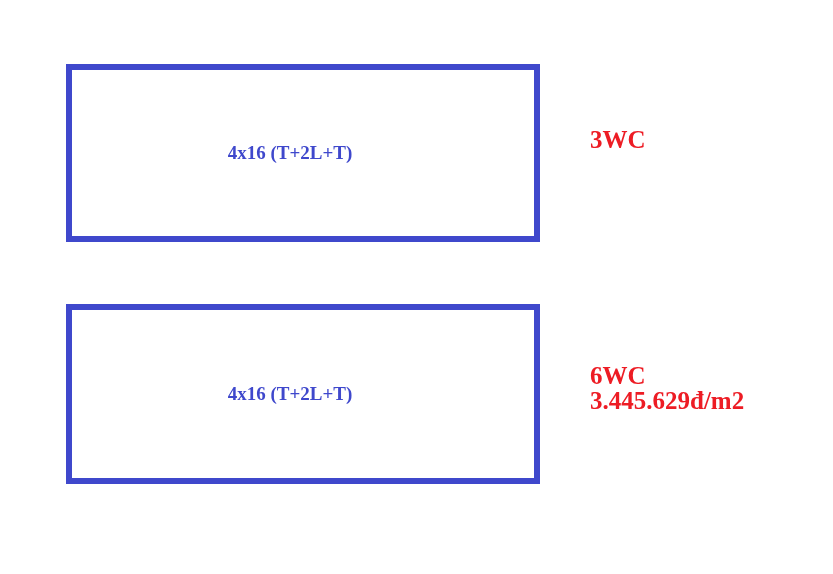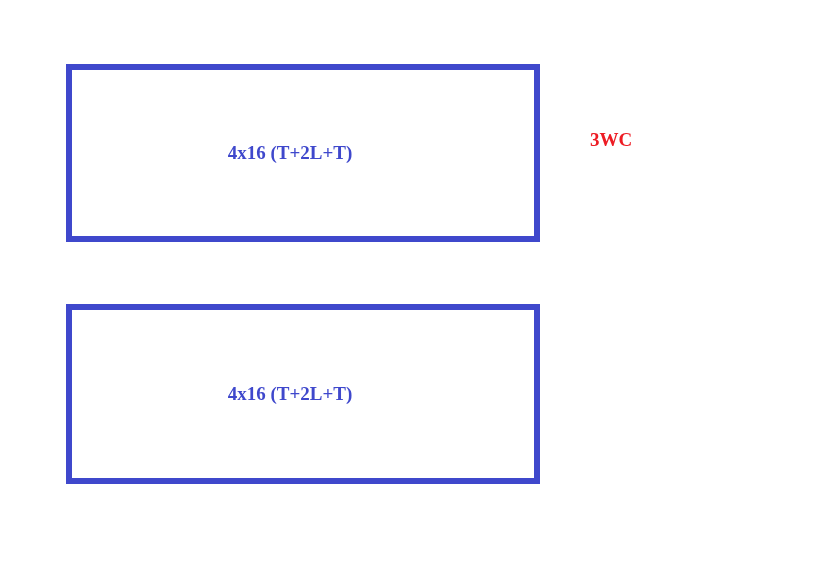--- a/index.html
+++ b/index.html
@@ -38,21 +38,21 @@
     color: var(--label-blue);
     font-size: 19px;
     font-weight: bold;
     white-space: nowrap;
     transform: translateX(-13px);
   }
   .price-block {
     position: absolute;
     left: 590px;
     color: var(--price-red);
-    font-size: 19px;
+    font-size: 25px;
     font-weight: bold;
     line-height: 25px;
     white-space: nowrap;
   }
   .price-block-1 { top: 127px; }
   .price-block-2 { top: 363px; }
 </style>
 </head>
 <body>
 
@@ -63,14 +63,18 @@
   </div>
 
   <div class="price-block price-block-1">
     <div>3WC</div>
   </div>
 
   <div class="spec-box spec-box-2">
     <span class="spec-label">4x16 (T+2L+T)</span>
   </div>
 
+  <div class="price-block price-block-2">
+    <div>6WC</div>
+    <div>3.445.629đ/m2</div>
+  </div>
 
 </div>
 
 </body></html>

